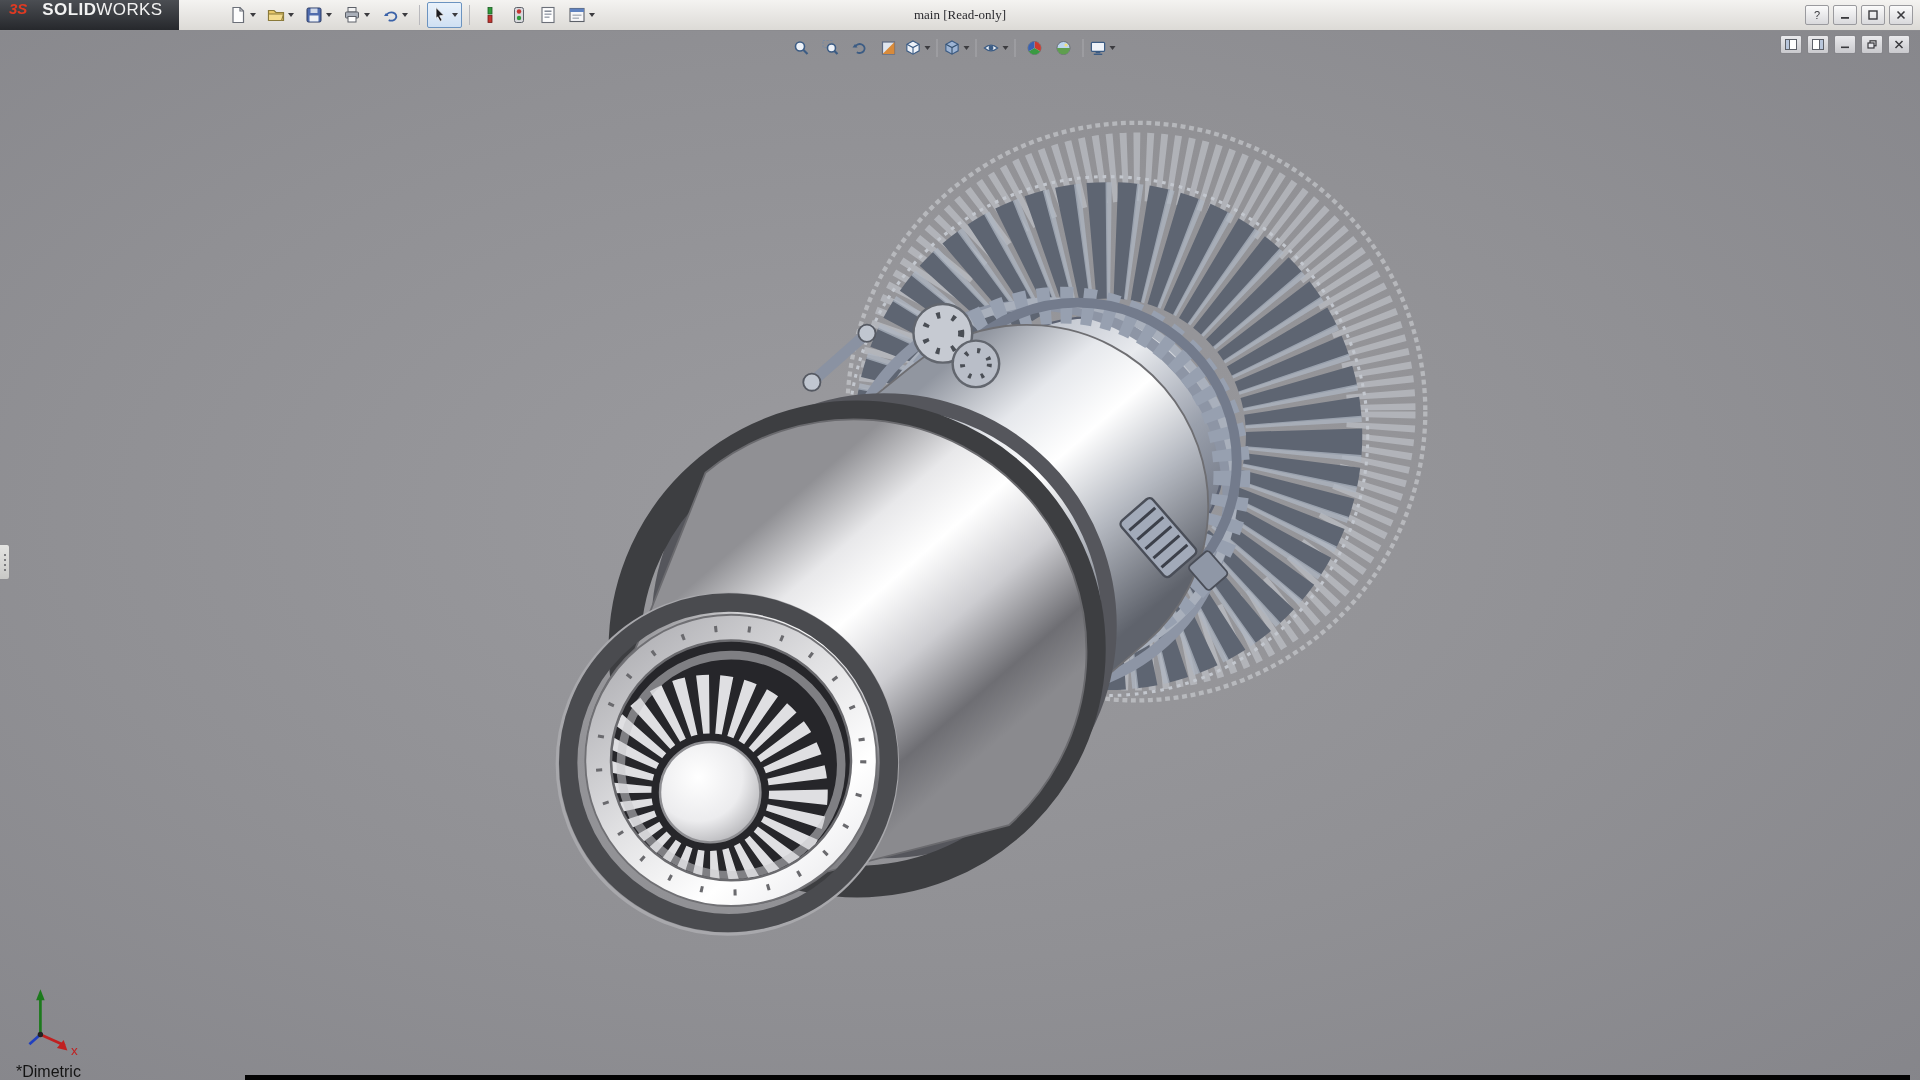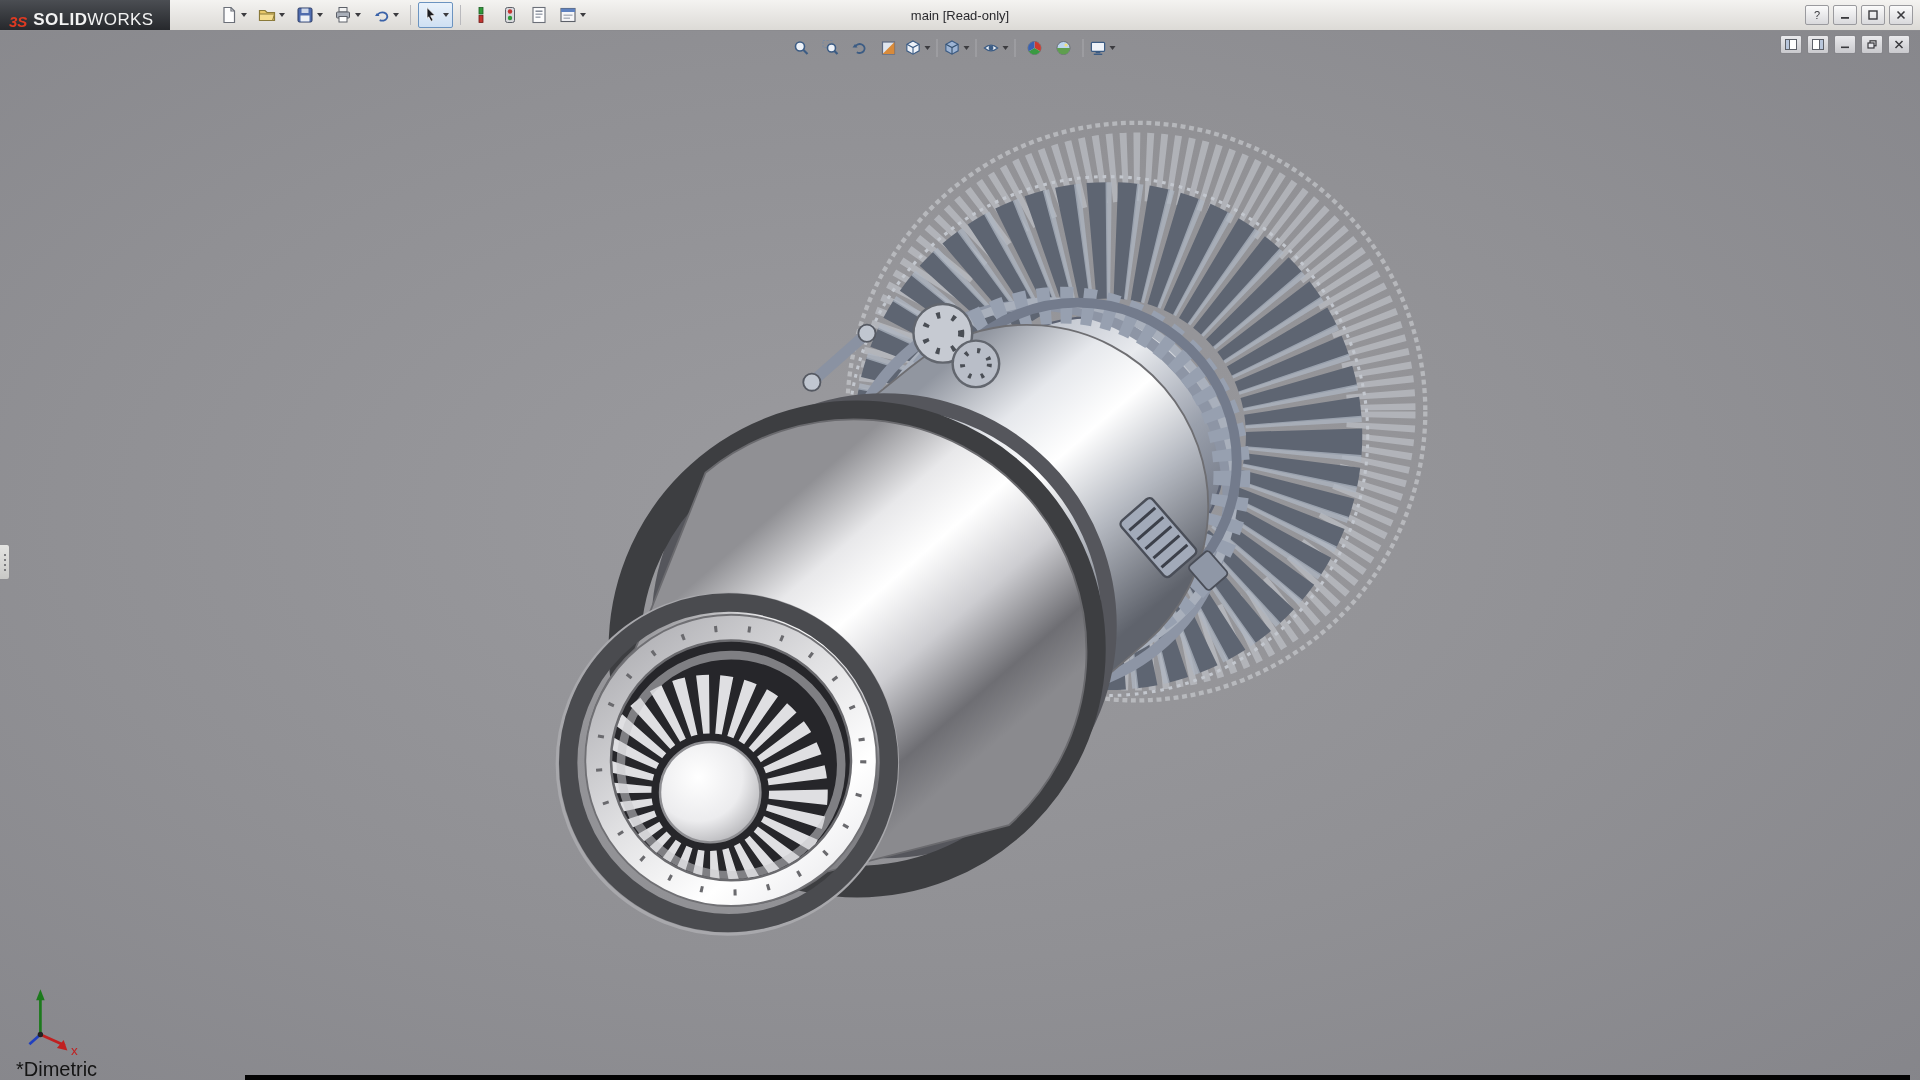--- a/index.html
+++ b/index.html
@@ -1,54 +1,54 @@
 <!DOCTYPE html>
 <html><head>
 <meta charset="utf-8">
 <style>
   html,body{margin:0;padding:0;}
   body{width:1920px;height:1080px;overflow:hidden;font-family:"Liberation Sans",sans-serif;background:#8f8f93;}
 
   
   .titlebar{height:30px;background:linear-gradient(#f4f3f1,#dcdad6);border-bottom:1px solid #8b8b8f;
             display:flex;align-items:center;position:relative;}
-  .logo{height:30px;background:linear-gradient(#4b4e53,#26282c);color:#fff;display:flex;align-items:flex-end;
-        padding:0 16px 0 9px;gap:6px;flex:0 0 auto;}
+  .logo{height:30px;background:linear-gradient(#4b4e53,#26282c);color:#fff;display:flex;align-items:flex-start;
+        padding:0 16px 0 9px;gap:15px;flex:0 0 auto;}
   .logo-mark{color:#e03a22;font-weight:bold;font-style:italic;font-size:15px;}
   .logo-text{font-size:17px;letter-spacing:.4px;color:#f2f2f2;}
   .logo-text b{font-weight:bold;}
   .tb-group{display:flex;align-items:center;margin-left:46px;gap:3px;}
   .tb-btn{height:24px;display:flex;align-items:center;justify-content:center;padding:0 3px;
           border:1px solid transparent;border-radius:2px;}
   .tb-btn.active{border-color:#6b93c0;background:linear-gradient(#eaf2fb,#cfe0f3);}
   .caret{width:0;height:0;border-left:3px solid transparent;border-right:3px solid transparent;
          border-top:4px solid #3c3c40;margin-left:3px;}
   .tb-sep{width:1px;height:20px;background:#b9b9bd;margin:0 4px;}
-  .title-center{position:absolute;left:50%;transform:translateX(-50%);font-size:13px;color:#2a2a2e;}
+  .title-center{position:absolute;left:50%;transform:translateX(-50%);font-size:13px;color:#2a2a2e;font-family:Liberation Serif, serif;}
   .win-controls{margin-left:auto;display:flex;align-items:center;gap:4px;padding-right:7px;}
   .win-btn{width:22px;height:18px;border:1px solid #9a9a9e;border-radius:2px;
            background:linear-gradient(#fbfbfb,#d9d9dc);display:flex;align-items:center;justify-content:center;
            font-size:11px;color:#3a3a3e;}
 
   
   .viewport{position:relative;width:1920px;height:1050px;background:#8f8f93;}
   .canvas{position:absolute;inset:0;width:100%;height:100%;display:block;}
 
   
   .hud{position:absolute;top:5px;left:49.6%;transform:translateX(-50%);display:flex;align-items:center;gap:3px;z-index:5;}
   .hud-btn{width:26px;height:24px;display:flex;align-items:center;justify-content:center;border-radius:3px;}
   .hud-sep{width:1px;height:18px;background:#a9a9ad;margin:0 3px;}
 
   
   .doc-controls{position:absolute;top:4px;right:10px;display:flex;align-items:center;gap:5px;z-index:5;}
   .doc-btn{width:20px;height:17px;border:1px solid #85858a;border-radius:2px;
            background:linear-gradient(#e9e9ec,#c9c9cd);display:flex;align-items:center;justify-content:center;}
 
   
-  .status-label{position:absolute;left:16px;bottom:0px;font-size:20px;color:#141414;z-index:6;}
+  .status-label{position:absolute;left:16px;bottom:0px;font-size:16px;color:#141414;z-index:6;}
   .taskbar-strip{position:absolute;bottom:0;left:245px;width:1665px;height:6px;background:#040404;z-index:7;}
   .panel-handle{position:absolute;left:0;top:513px;width:9px;height:34px;background:linear-gradient(#e4e4e2,#c8c8c6);
                 border:1px solid #8e8e92;border-left:none;border-radius:0 3px 3px 0;z-index:5;
                 display:flex;flex-direction:column;align-items:center;justify-content:center;gap:3px;}
   .panel-handle i{width:2px;height:2px;background:#5e5e62;border-radius:50%;}
 </style>
 </head>
 <body>
 
 <div class="titlebar">

